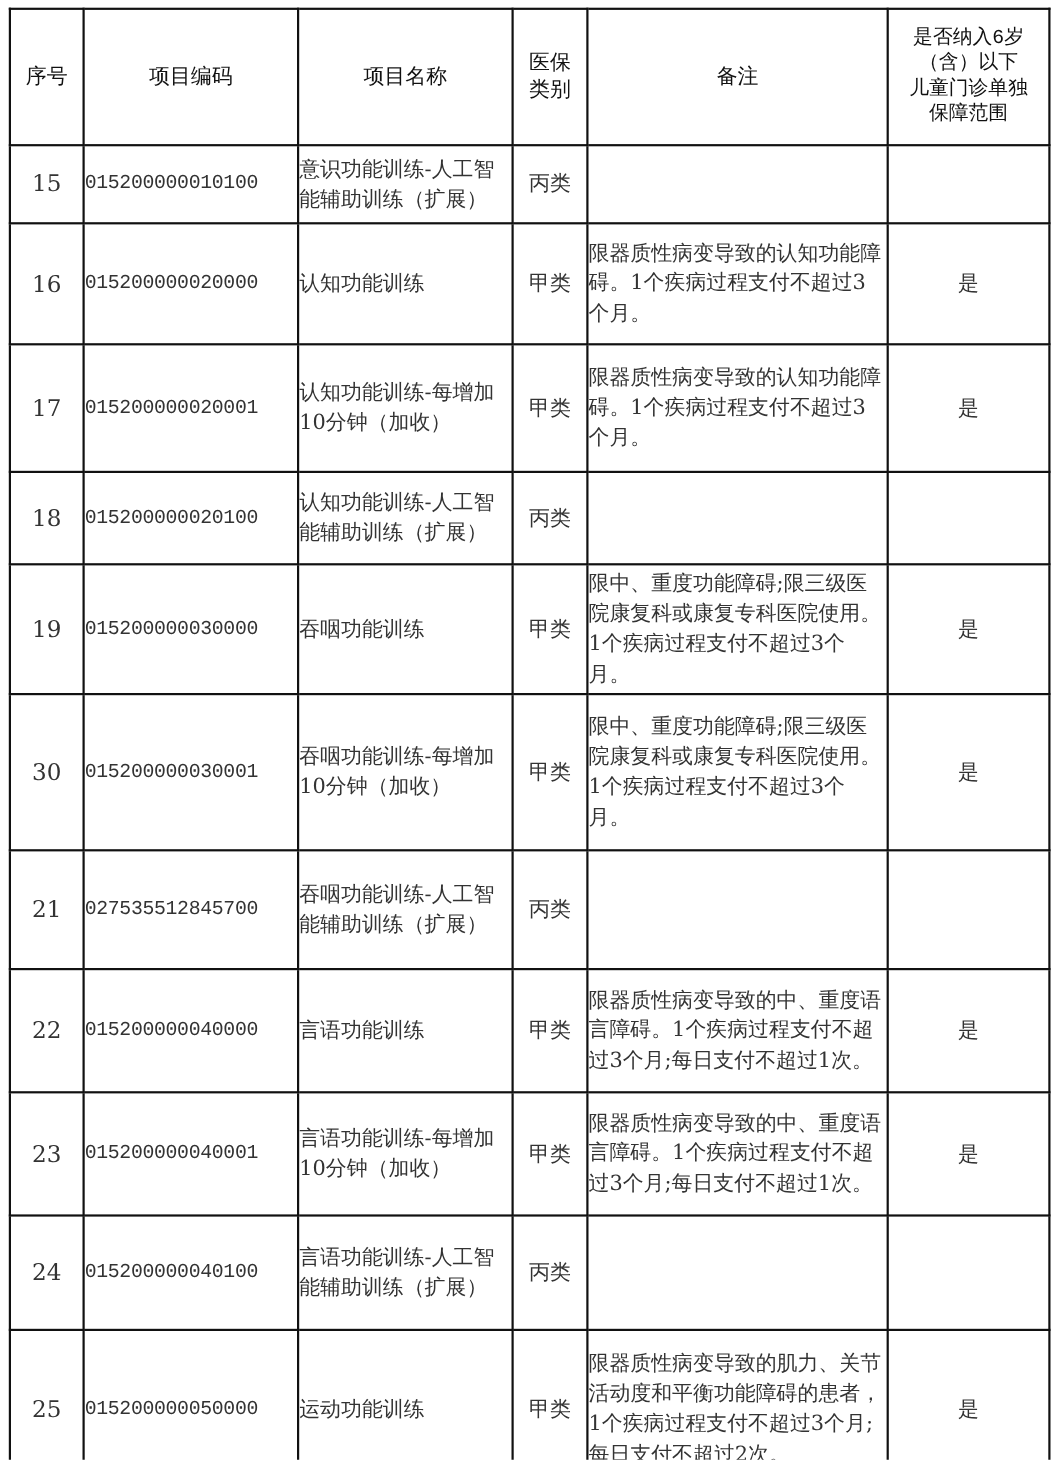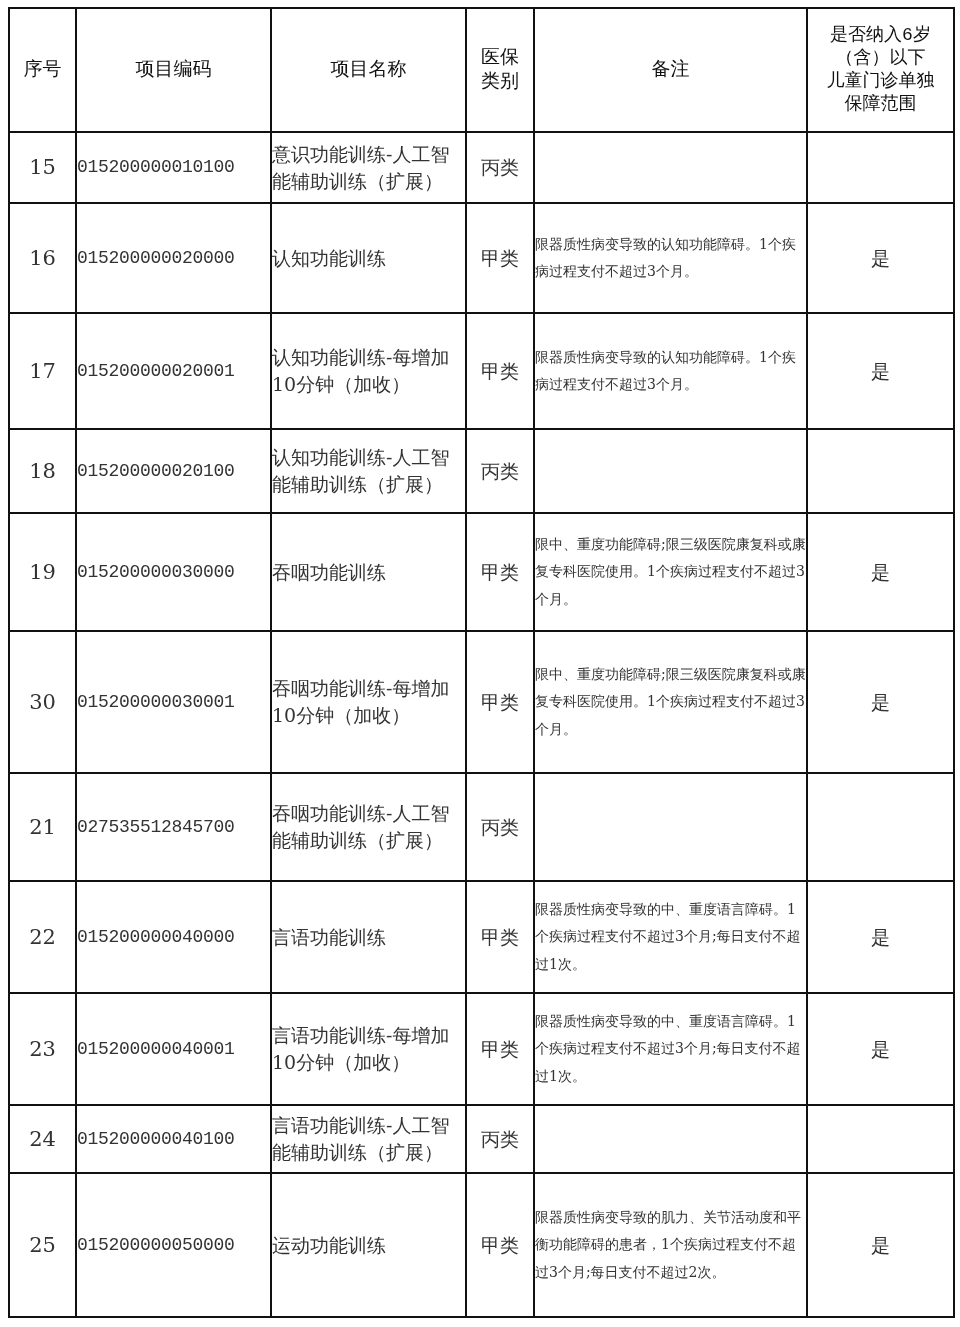--- a/index.html
+++ b/index.html
@@ -9,21 +9,21 @@
                table-layout: fixed; width: 945px; }
   table.grid td, table.grid th { border: 2px solid #111; padding: 0; vertical-align: middle; overflow: hidden; }
   th { font-family: Liberation Mono, monospace; font-weight: normal;
        font-size: 19px; color: #111; text-align: center; line-height: 24px; }
   th.small { font-size: 18px; line-height: 23px; }
   td { font-size: 19px; line-height: 27px; color: #333; }
   td.c { text-align: center; }
   td.l { text-align: left; padding-left: 5px; padding-right: 3px; }
   td.seq { font-size: 21px; }
   td.code { font-size: 18px; letter-spacing: -0.3px; padding-left: 4px; font-family: Liberation Mono, monospace; }
-  td.note { font-size: 14px; line-height: 27.5px; }
+  td.note { font-size: 19px; line-height: 27.5px; }
 </style>
 </head>
 <body>
 
 <table class="grid">
   <colgroup>
     <col style="width:67px">
     <col style="width:195px">
     <col style="width:195px">
     <col style="width:68px">
@@ -114,21 +114,21 @@
       <td class="c">是</td>
     </tr>
     <tr style="height:112px">
       <td class="c seq">23</td>
       <td class="l code">015200000040001</td>
       <td class="l">言语功能训练-每增加10分钟（加收）</td>
       <td class="c">甲类</td>
       <td class="l note">限器质性病变导致的中、重度语言障碍。1个疾病过程支付不超过3个月;每日支付不超过1次。</td>
       <td class="c">是</td>
     </tr>
-    <tr style="height:68px">
+    <tr style="height:104px">
       <td class="c seq">24</td>
       <td class="l code">015200000040100</td>
       <td class="l">言语功能训练-人工智能辅助训练（扩展）</td>
       <td class="c">丙类</td>
       <td class="l note"></td>
       <td class="c"></td>
     </tr>
     <tr style="height:144px">
       <td class="c seq">25</td>
       <td class="l code">015200000050000</td>

